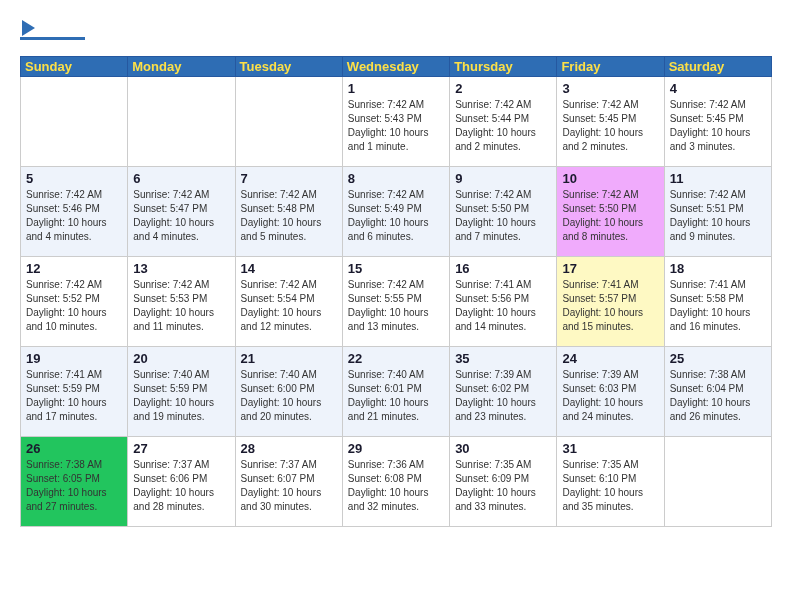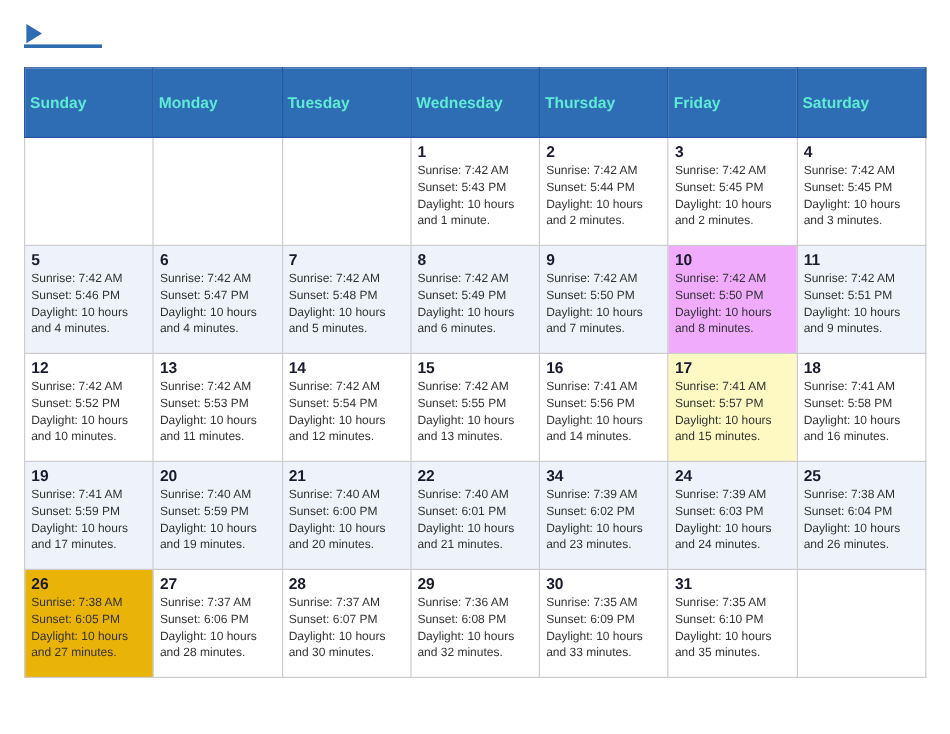--- a/index.html
+++ b/index.html
@@ -33,24 +33,24 @@
       font-size: 16px;
       color: #333;
     }
     .calendar {
       width: 100%;
       border-collapse: collapse;
       border: 1px solid #ccc;
     }
     .calendar th {
       background: #2e6db4;
-      color: #5eead4;
+      color: #fde047;
       font-size: 13px;
       font-weight: bold;
-      padding: 21px 4px;
+      padding: 2px 4px;
       text-align: left;
       border: 1px solid #2558a0;
     }
     .calendar td {
       vertical-align: top;
       border: 1px solid #ccc;
       padding: 4px 5px;
       width: 107px;
       min-height: 90px;
       height: 90px;
@@ -209,34 +209,34 @@
         </td>
         <td style="background: rgb(238, 243, 251);">
           <span class="day-num">21</span>
           <div class="cell-text">Sunrise: 7:40 AM<br>Sunset: 6:00 PM<br>Daylight: 10 hours<br>and 20 minutes.</div>
         </td>
         <td style="background: rgb(238, 243, 251);">
           <span class="day-num">22</span>
           <div class="cell-text">Sunrise: 7:40 AM<br>Sunset: 6:01 PM<br>Daylight: 10 hours<br>and 21 minutes.</div>
         </td>
         <td style="background: rgb(238, 243, 251);">
-          <span class="day-num">34</span>
+          <span class="day-num">35</span>
           <div class="cell-text">Sunrise: 7:39 AM<br>Sunset: 6:02 PM<br>Daylight: 10 hours<br>and 23 minutes.</div>
         </td>
         <td style="background: rgb(238, 243, 251);">
           <span class="day-num">24</span>
           <div class="cell-text">Sunrise: 7:39 AM<br>Sunset: 6:03 PM<br>Daylight: 10 hours<br>and 24 minutes.</div>
         </td>
         <td style="background: rgb(238, 243, 251);">
           <span class="day-num">25</span>
           <div class="cell-text">Sunrise: 7:38 AM<br>Sunset: 6:04 PM<br>Daylight: 10 hours<br>and 26 minutes.</div>
         </td>
       </tr>
       <tr>
-        <td style="background: #eab308;">
+        <td style="background: #22c55e;">
           <span class="day-num">26</span>
           <div class="cell-text">Sunrise: 7:38 AM<br>Sunset: 6:05 PM<br>Daylight: 10 hours<br>and 27 minutes.</div>
         </td>
         <td style="background: rgb(255, 255, 255);">
           <span class="day-num">27</span>
           <div class="cell-text">Sunrise: 7:37 AM<br>Sunset: 6:06 PM<br>Daylight: 10 hours<br>and 28 minutes.</div>
         </td>
         <td style="background: rgb(255, 255, 255); margin-top: 16px;">
           <span class="day-num">28</span>
           <div class="cell-text">Sunrise: 7:37 AM<br>Sunset: 6:07 PM<br>Daylight: 10 hours<br>and 30 minutes.</div>

